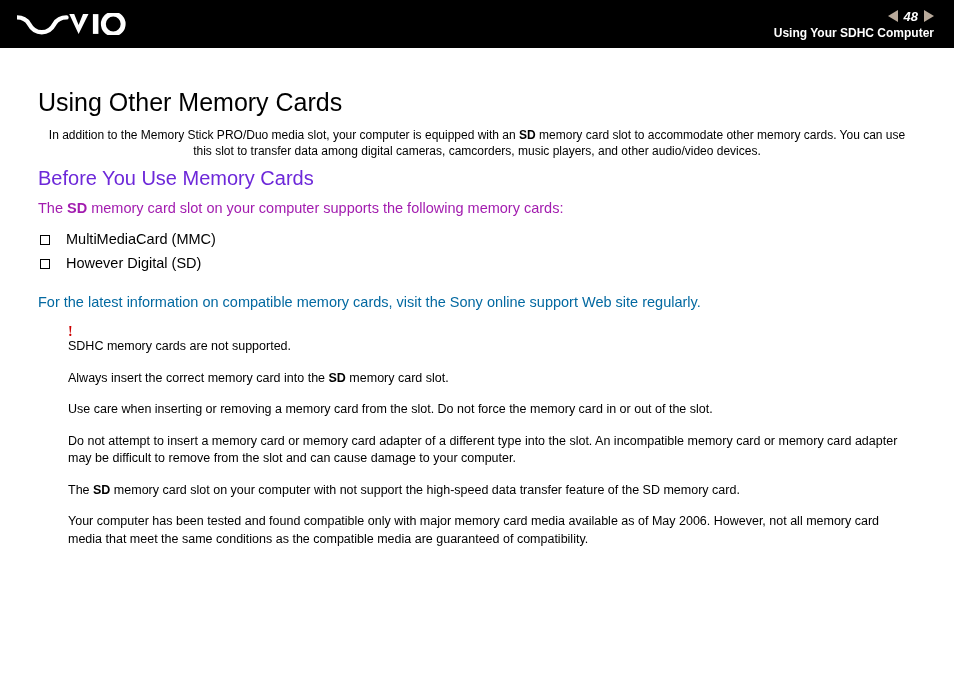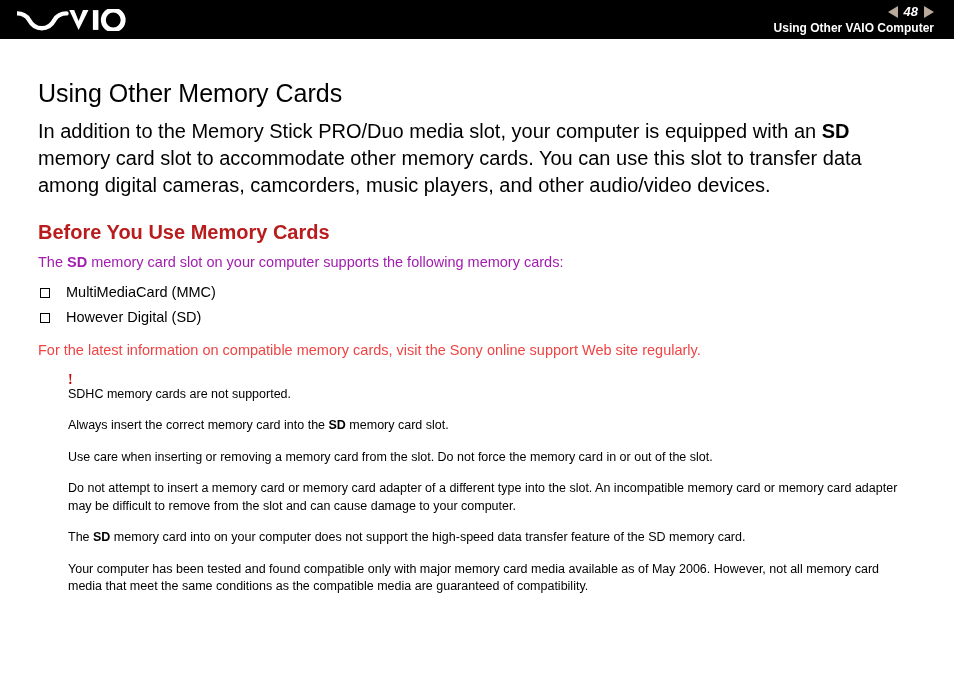--- a/index.html
+++ b/index.html
@@ -9,21 +9,21 @@
     }
     body {
       font-family: Arial, Helvetica, sans-serif;
       background: #fff;
       width: 954px;
       height: 674px;
       overflow: hidden;
     }
     .header {
       background: #000;
-      height: 39px;
+      height: 48px;
       display: flex;
       align-items: center;
       justify-content: space-between;
       padding: 0 20px 0 17px;
       position: relative;
     }
     .logo {
       display: flex;
       align-items: center;
       height: 100%;
@@ -74,41 +74,42 @@
     .content {
       padding: 40px 38px 20px 38px;
     }
     .main-heading {
       font-size: 25px;
       font-weight: normal;
       color: #000;
       margin-bottom: 10px;
     }
     .intro-para {
-      font-size: 20px;
+      font-size: 12px;
       line-height: 1.35;
       color: #000;
-      margin-bottom: 22px;
+      margin-bottom: 8px;
+      text-align: center;
     }
     .sub-heading {
       font-size: 20px;
-      color: #b91c1c;
-      font-weight: bold;
+      color: #6d28d9;
+      font-weight: normal;
       margin-bottom: 8px;
     }
     .support-text {
       font-size: 14.5px;
       line-height: 1.4;
       color: #a21caf;
       margin-bottom: 8px;
     }
     .bullet-list {
       list-style: none;
       padding-left: 2px;
-      margin-bottom: 10px;
+      margin-bottom: 16px;
     }
     .bullet-list li {
       font-size: 14.5px;
       line-height: 1.7;
       color: #000;
       display: flex;
       align-items: baseline;
     }
     .bullet-box {
       display: inline-block;
@@ -116,21 +117,21 @@
       height: 10px;
       border: 1.5px solid #000;
       margin-right: 16px;
       flex-shrink: 0;
       position: relative;
       top: 1px;
     }
     .latest-info {
       font-size: 14.5px;
       line-height: 1.4;
-      color: #ef4444;
+      color: #0369a1;
       margin-bottom: 14px;
     }
     .warning-block {
       padding-left: 30px;
       position: relative;
     }
     .warning-mark {
       position: absolute;
       left: 30px;
       top: -2px;
@@ -161,21 +162,21 @@
       <rect x="138" y="2" width="10" height="36" fill="#fff"></rect>
       <circle cx="175" cy="20" r="18" stroke="#fff" stroke-width="9" fill="none"></circle>
     </svg>
   </div>
   <div class="header-right">
     <div class="page-nav">
       <div class="nav-arrow left"></div>
       <span class="page-num">48</span>
       <div class="nav-arrow right"></div>
     </div>
-    <div class="chapter-title">Using Other VAIO Computer</div>
+    <div class="chapter-title">Using Your SDHC Computer</div>
   </div>
 </div>
 
 <div class="content">
   <h1 class="main-heading">Using Other Memory Cards</h1>
 
   <p class="intro-para">
     <span>In addition to the Memory Stick PRO/Duo media slot, your computer is equipped with an </span><b>SD</b><span> memory card slot to accommodate other memory cards. You can use this slot to transfer data among digital cameras, camcorders, music players, and other audio/video devices.</span>
   </p>
 
@@ -200,17 +201,17 @@
 
   <div class="warning-block">
     <span class="warning-mark">!</span>
     <p class="warning-item">SDHC memory cards are not supported.</p>
     <p class="warning-item">
       <span>Always insert the correct memory card into the </span><b>SD</b><span> memory card slot.</span>
     </p>
     <p class="warning-item">Use care when inserting or removing a memory card from the slot. Do not force the memory card in or out of the slot.</p>
     <p class="warning-item">Do not attempt to insert a memory card or memory card adapter of a different type into the slot. An incompatible memory card or memory card adapter may be difficult to remove from the slot and can cause damage to your computer.</p>
     <p class="warning-item">
-      <span>The </span><b>SD</b><span> memory card into on your computer does not support the high-speed data transfer feature of the SD memory card.</span>
+      <span>The </span><b>SD</b><span> memory card slot on your computer with not support the high-speed data transfer feature of the SD memory card.</span>
     </p>
     <p class="warning-item">Your computer has been tested and found compatible only with major memory card media available as of May 2006. However, not all memory card media that meet the same conditions as the compatible media are guaranteed of compatibility.</p>
   </div>
 </div>
 
 </body></html>

